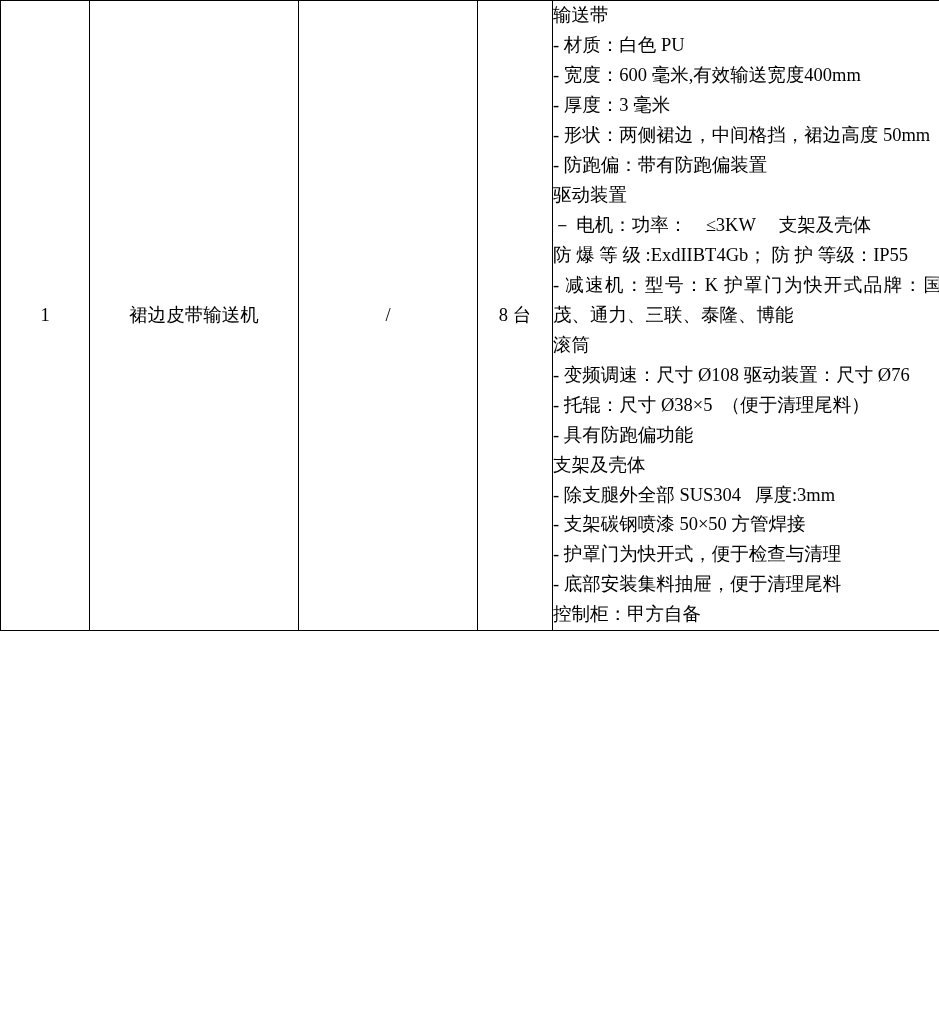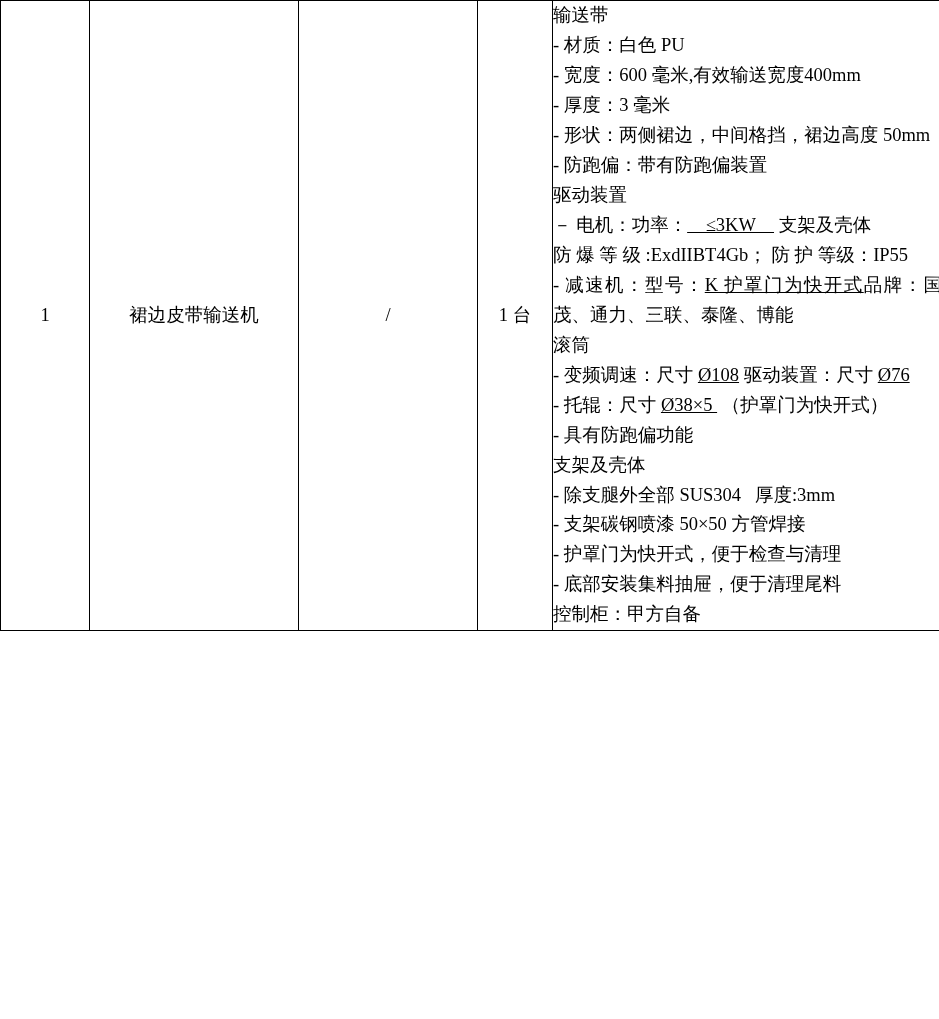--- a/index.html
+++ b/index.html
@@ -44,48 +44,47 @@
     font-size: 18.5px;
     line-height: 1.62;
     text-align: justify;
     text-justify: inter-ideograph;
   }
   .spec-line {
     white-space: pre-wrap;
     word-break: break-word;
   }
   .u-frag {
-    text-decoration: underline;
   }
 </style>
 </head>
 <body>
 
 <table class="doc-table">
   <tbody>
       <tr>
     <td class="col-no cell-center">1</td>
     <td class="col-name cell-center bold">裙边皮带输送机</td>
     <td class="col-model cell-center">/</td>
-    <td class="col-qty cell-center bold">1 台</td>
+    <td class="col-qty cell-center bold">8 台</td>
     <td class="col-spec cell-spec">
       <div id="spec-body">
             <div class="spec-line">输送带</div>
             <div class="spec-line">- 材质：白色 PU</div>
             <div class="spec-line">- 宽度：600 毫米,有效输送宽度400mm</div>
             <div class="spec-line">- 厚度：3 毫米</div>
             <div class="spec-line">- 形状：两侧裙边，中间格挡，裙边高度 50mm</div>
             <div class="spec-line">- 防跑偏：带有防跑偏装置</div>
             <div class="spec-line">驱动装置</div>
             <div class="spec-line"><span>－ 电机：功率：</span><span class="u-frag">    ≤3KW    </span><span> 支架及壳体</span></div>
             <div class="spec-line">防 爆 等 级 :ExdIIBT4Gb； 防 护 等级：IP55</div>
             <div class="spec-line"><span>- 减速机：型号：</span><span class="u-frag">K 护罩门为快开式</span><span>品牌：国茂、通力、三联、泰隆、博能</span></div>
             <div class="spec-line">滚筒</div>
             <div class="spec-line"><span>- 变频调速：尺寸 </span><span class="u-frag">Ø108</span><span> 驱动装置：尺寸 </span><span class="u-frag">Ø76</span></div>
-            <div class="spec-line"><span>- 托辊：尺寸 </span><span class="u-frag">Ø38×5 </span><span> （护罩门为快开式）</span></div>
+            <div class="spec-line"><span>- 托辊：尺寸 </span><span class="u-frag">Ø38×5 </span><span> （便于清理尾料）</span></div>
             <div class="spec-line">- 具有防跑偏功能</div>
             <div class="spec-line">支架及壳体</div>
             <div class="spec-line">- 除支腿外全部 SUS304   厚度:3mm</div>
             <div class="spec-line">- 支架碳钢喷漆 50×50 方管焊接</div>
             <div class="spec-line">- 护罩门为快开式，便于检查与清理</div>
             <div class="spec-line">- 底部安装集料抽屉，便于清理尾料</div>
             <div class="spec-line">控制柜：甲方自备</div>
           </div>
     </td>
   </tr>

